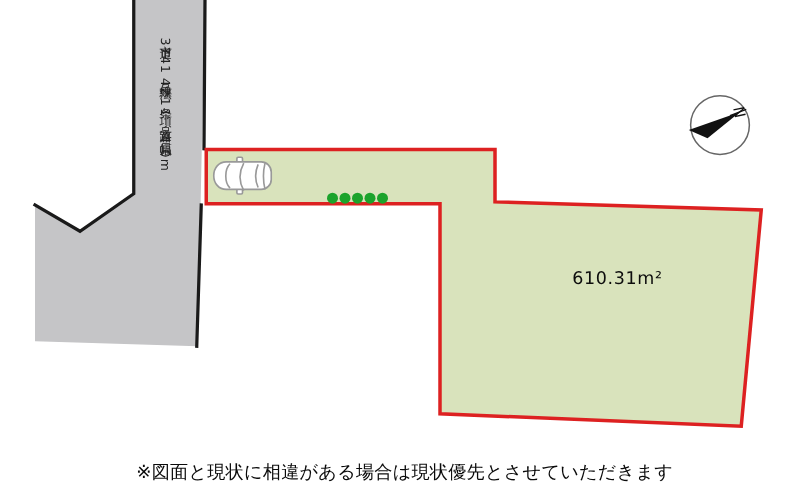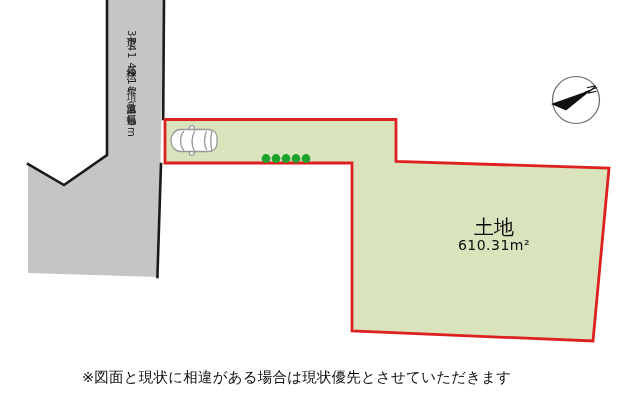--- a/index.html
+++ b/index.html
@@ -28,21 +28,21 @@
     position:absolute;
     left:394px;top:216px;width:200px;
     text-align:center;
     line-height:1.12;
     color:#0d0d0d;
   }
   .parcel-label .l1{font-size:20px;}
   .parcel-label .l2,.parcel-label .l3{font-size:14px;letter-spacing:0.5px;}
   .disclaimer{
     position:absolute;
-    left:82px;top:368px;
+    left:109px;top:368px;
     font-size:14.5px;
     letter-spacing:0.2px;
     color:#0a0a0a;
     white-space:nowrap;
   }
 </style>
 </head>
 <body>
 
 <div id="stage">
@@ -79,19 +79,18 @@
       <polygon points="551,104 592,89.5 566,110.5" fill="#111"></polygon>
       <text x="589" y="93" font-size="12" fill="#111" font-family="DejaVu Sans, sans-serif" transform="rotate(78 592 88)">N</text>
     </g>
   </svg>
 
   <div class="road-label">
     <span>市道3741号線法42条1項1号道路</span><span class="width">幅員4.0m</span>
   </div>
 
   <div class="parcel-label">
-    <div class="l1">土地</div>
     <div class="l2">610.31m²</div>
   </div>
 
   <div class="disclaimer">※図面と現状に相違がある場合は現状優先とさせていただきます</div>
 
 </div>
 
 </body></html>

